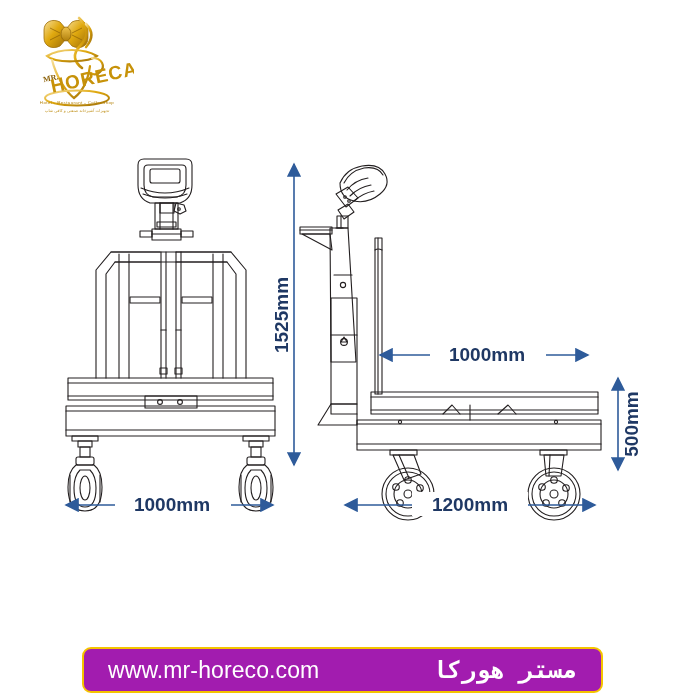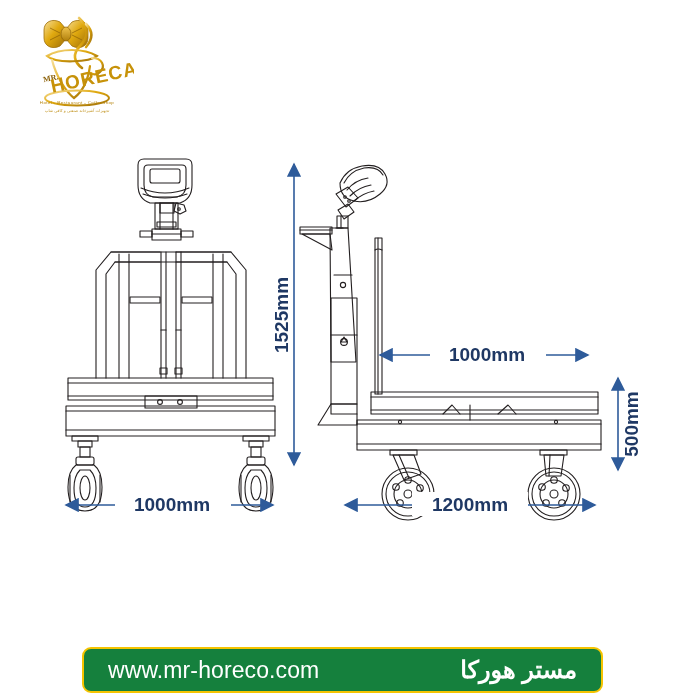--- a/index.html
+++ b/index.html
@@ -14,33 +14,33 @@
 
   
   .logo-wrap{position:absolute;left:22px;top:8px;width:112px;height:110px;}
 
   
   .drawing{position:absolute;left:0;top:130px;width:700px;height:410px;}
 
   
   .banner{
     position:absolute;left:82px;top:647px;width:521px;height:46px;
-    background:#15803d;border:2px solid #F5C400;border-radius:9px;
+    background:#a21caf;border:2px solid #F5C400;border-radius:9px;
     box-sizing:border-box;
     display:flex;align-items:center;justify-content:space-between;
     padding:0 24px;
   }
   .banner-url{
     color:#ffffff;font-size:23px;letter-spacing:.1px;
     font-family:"Liberation Sans", sans-serif;font-weight:400;
     white-space:nowrap;
   }
   .banner-fa{
     color:#ffffff;font-size:24px;font-weight:bold;
-    font-family:Liberation Sans, sans-serif;
+    font-family:Liberation Mono, monospace;
     direction:rtl;white-space:nowrap;
   }
   svg{display:block;}
 </style>
 </head>
 <body>
 
 <div id="root">
 
   <div class="logo-wrap">

